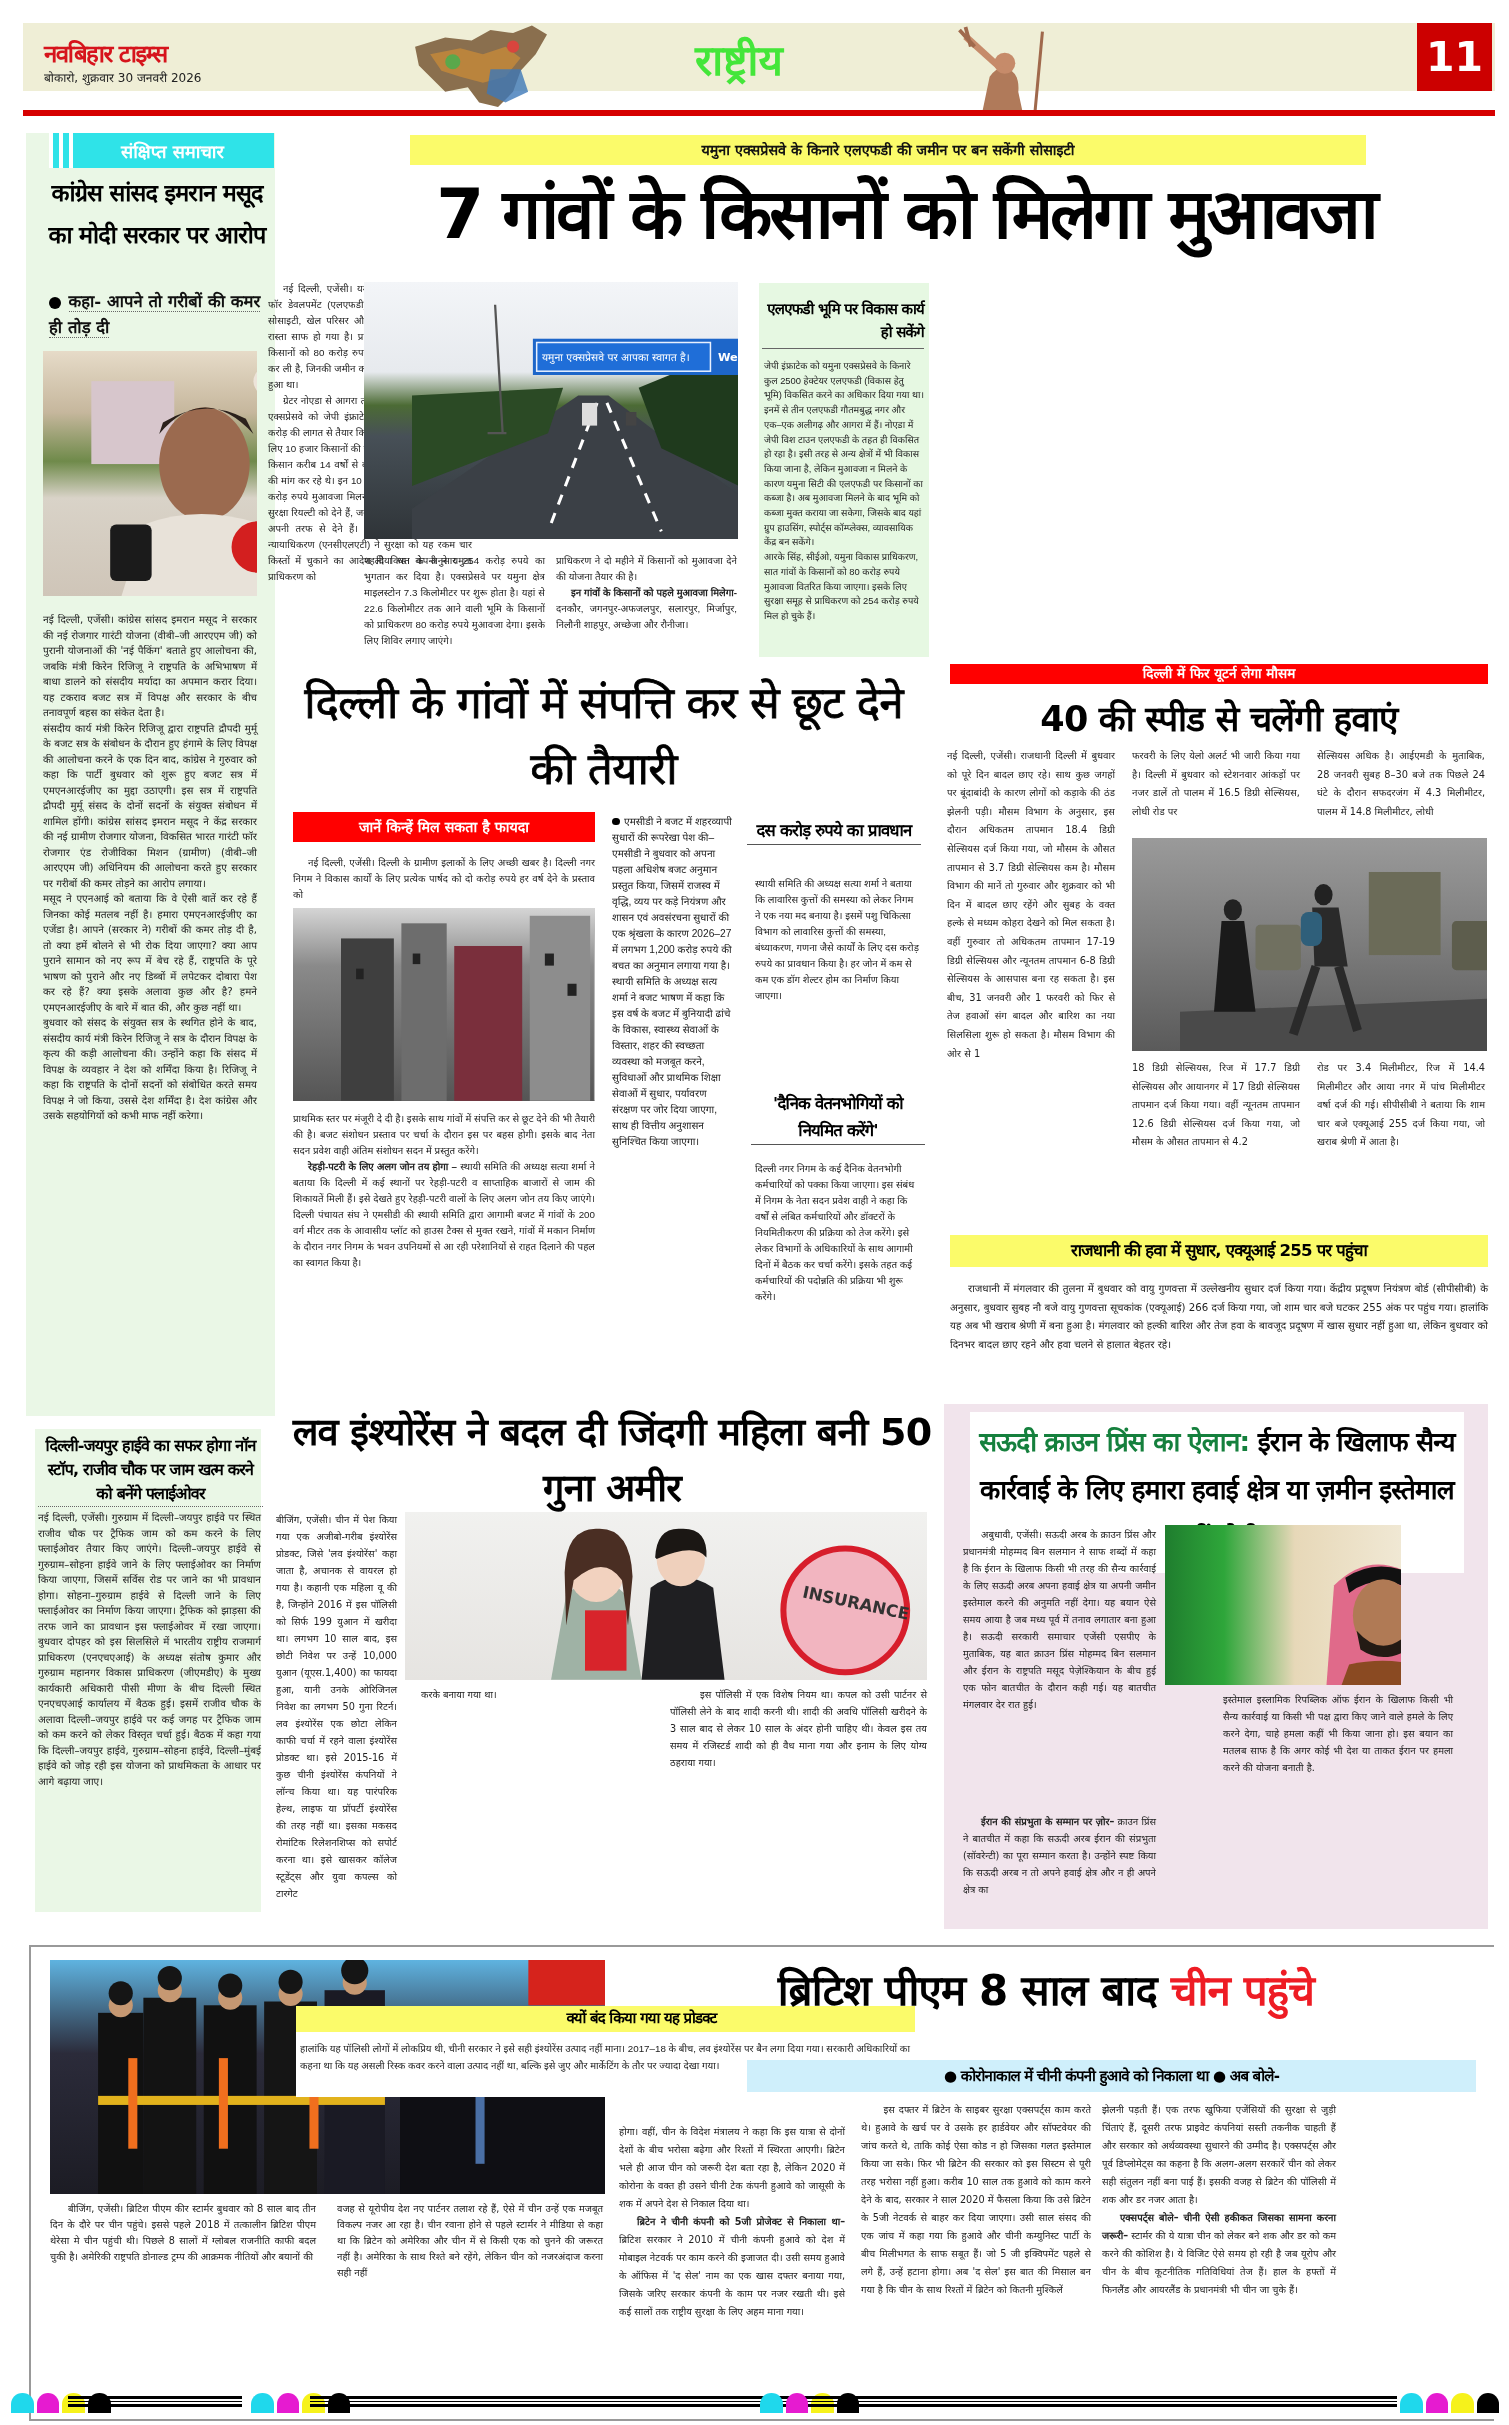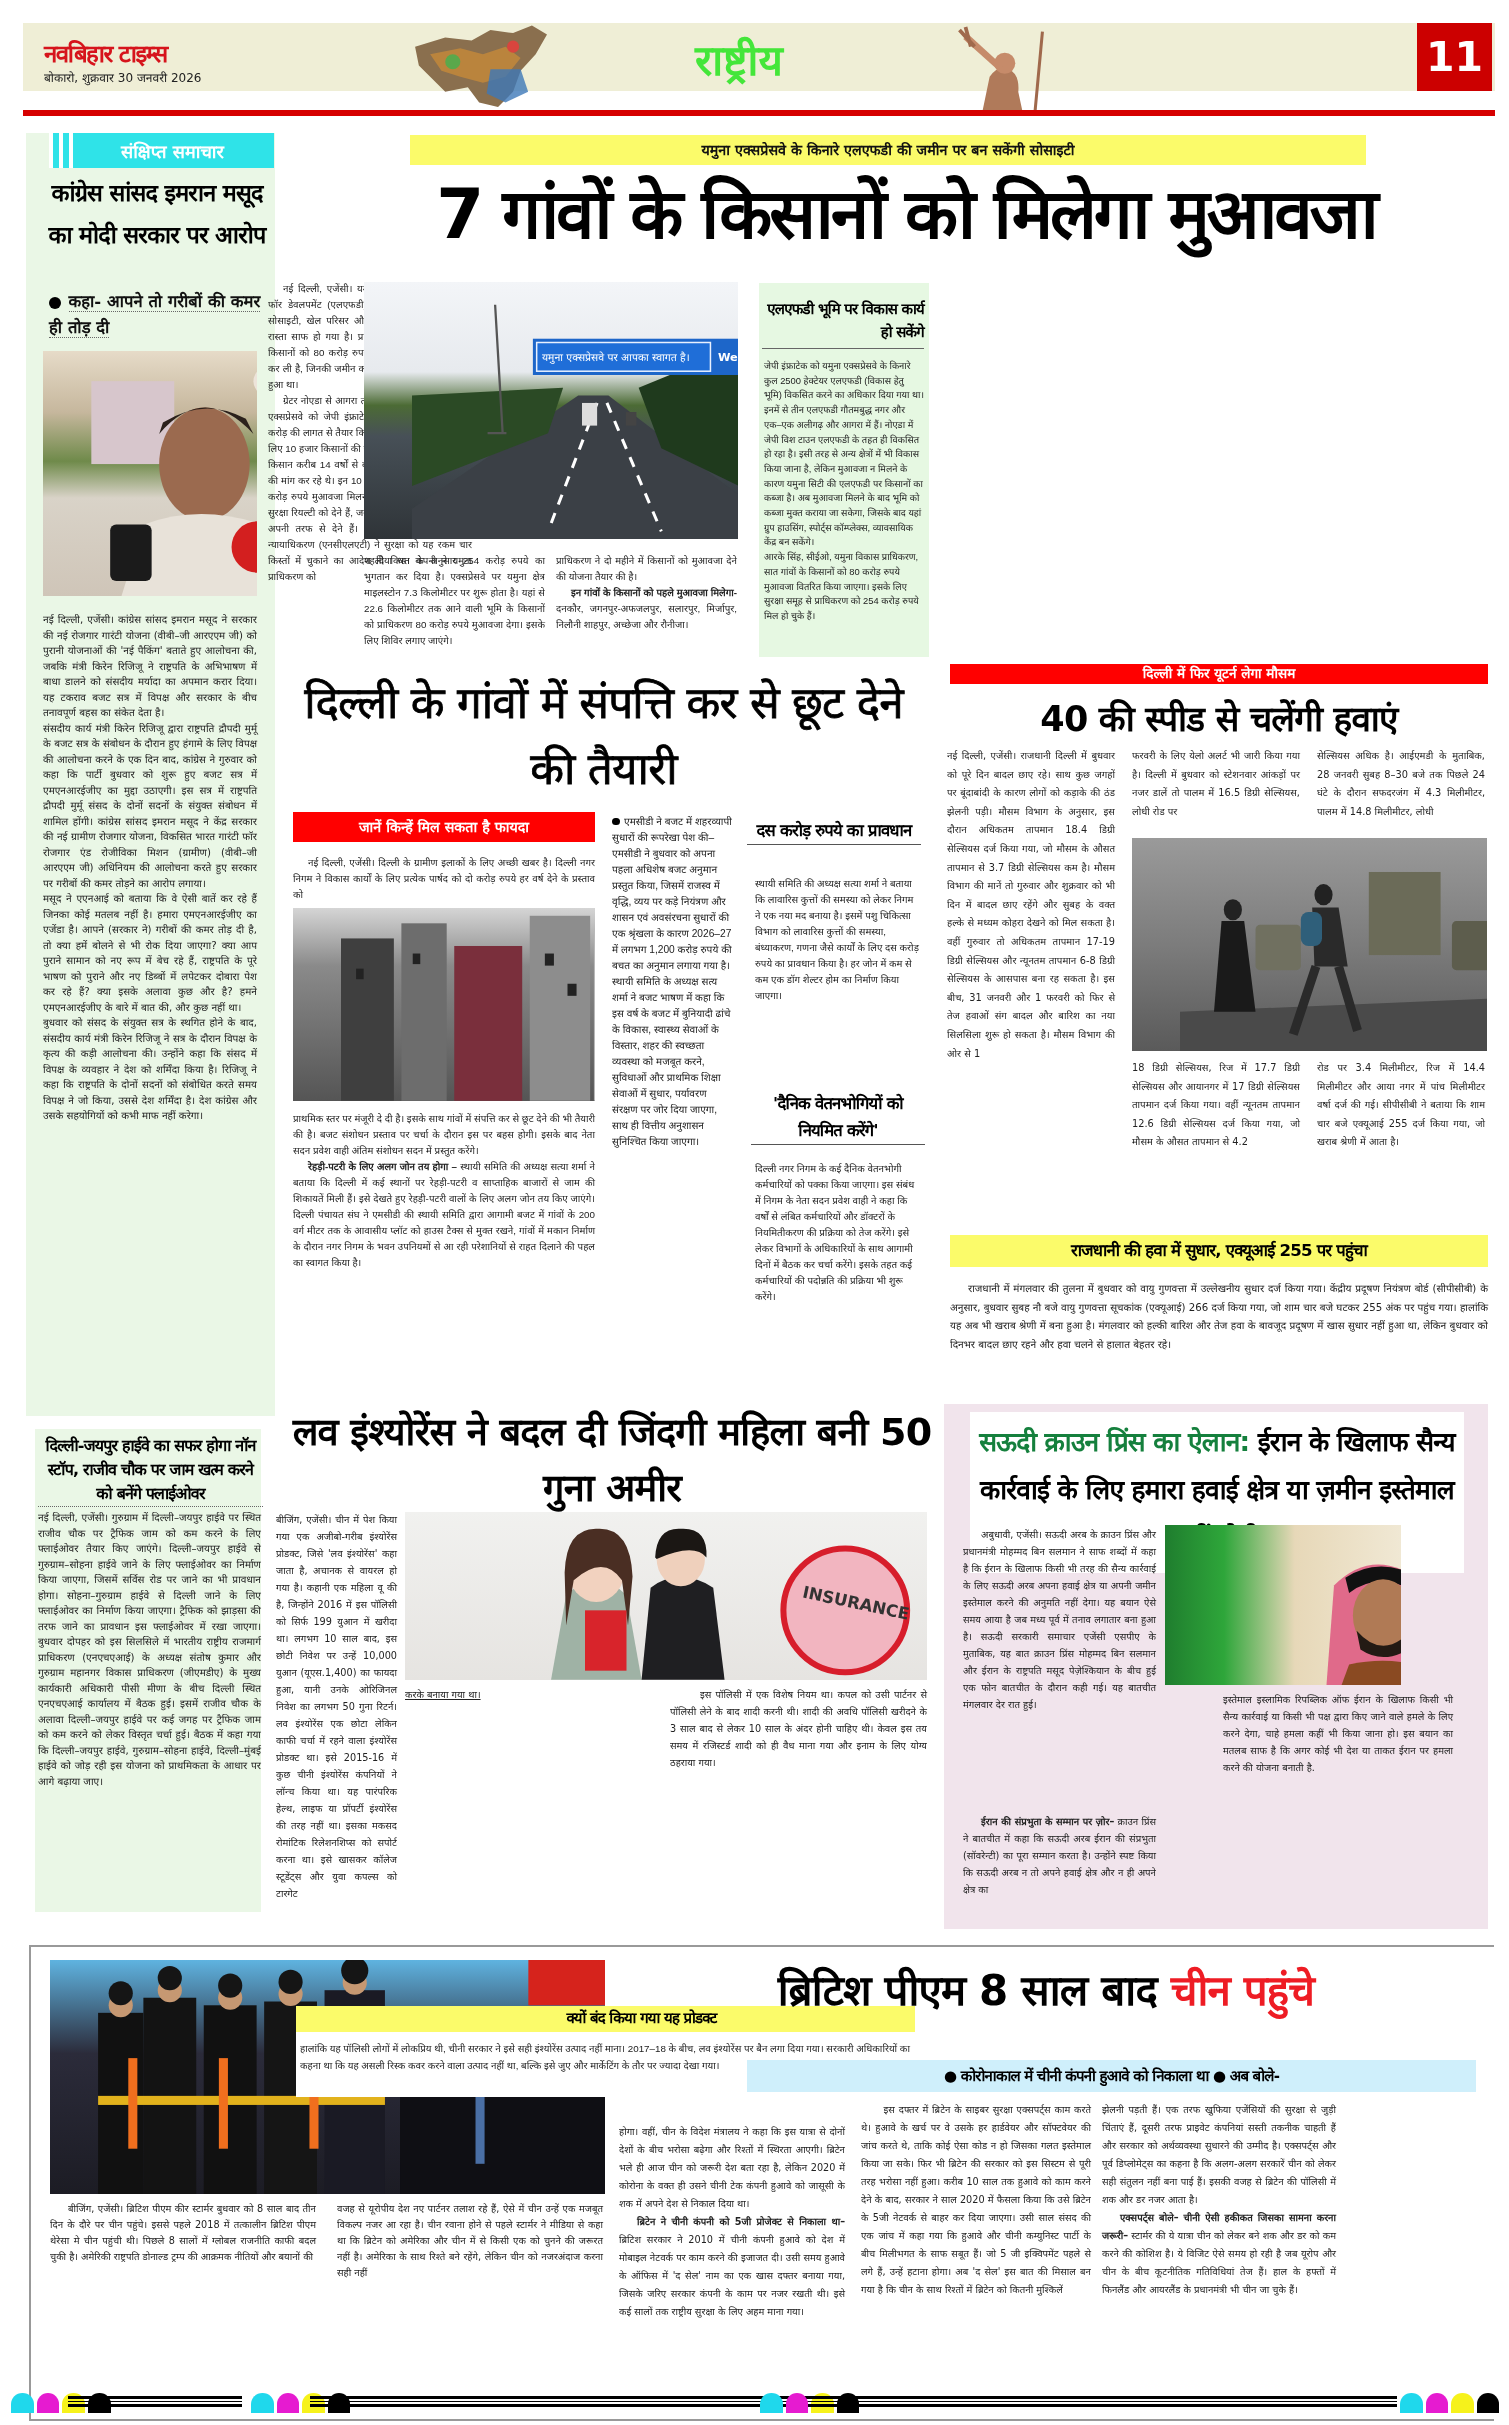--- a/index.html
+++ b/index.html
@@ -233,21 +233,21 @@
     <path d="M148 80 Q150 20 192 22 Q235 20 238 85 L232 150 L224 90 Q200 55 160 90 L150 150 Z" fill="#4a2e23"></path>
     <rect x="175" y="130" width="55" height="80" fill="#d8242b"></rect>
     <path d="M250 222 L262 100 Q300 70 345 100 L360 222 Z" fill="#1f1f22"></path>
     <ellipse cx="302" cy="62" rx="32" ry="36" fill="#efd0bc"></ellipse>
     <path d="M268 60 Q270 20 302 22 Q338 20 336 60 Q320 40 270 62 Z" fill="#1b1714"></path>
     <circle cx="520" cy="130" r="82" fill="#f2b5c0" stroke="#d71d2b" stroke-width="8"></circle>
     <text x="460" y="125" font-size="22" font-family="DejaVu Sans, sans-serif" font-weight="bold" fill="#333" transform="rotate(12 520 130)">INSURANCE</text>
   </svg>
 </div>
 
-<div class="abs txt" style="left:405px; top:1686px; width:253px; font-size:9.7px; line-height:17px;text-decoration:underline;">
+<div class="abs txt" style="left:421px; top:1686px; width:253px; font-size:9.7px; line-height:17px;">
   <p>करके बनाया गया था।</p>
 </div>
 <div class="abs txt" style="left:670px; top:1686px; width:257px; font-size:9.7px; line-height:17px; text-indent:30px;">इस पॉलिसी में एक विशेष नियम था। कपल को उसी पार्टनर से पॉलिसी लेने के बाद शादी करनी थी। शादी की अवधि पॉलिसी खरीदने के 3 साल बाद से लेकर 10 साल के अंदर होनी चाहिए थी। केवल इस तय समय में रजिस्टर्ड शादी को ही वैध माना गया और इनाम के लिए योग्य ठहराया गया।</div>
 
 <div class="abs pink-box" style="left:944px; top:1404px; width:544px; height:525px;"></div>
 <div class="abs" style="left:970px; top:1412px; width:494px; height:161px; background:#fff;"></div>
 <div class="abs hl" style="left:970px; top:1418px; width:494px; font-size:26.4px; line-height:48px; text-align:center;"><span style="color:#15803d;">सऊदी क्राउन प्रिंस का ऐलान:</span> <span>ईरान के खिलाफ सैन्य कार्रवाई के लिए हमारा हवाई क्षेत्र या ज़मीन इस्तेमाल नहीं होगी</span></div>
 
 <div class="abs txt" style="left:963px; top:1526px; width:193px; font-size:9.7px; line-height:17px; text-indent:18px;">अबुधावी, एजेंसी। सऊदी अरब के क्राउन प्रिंस और प्रधानमंत्री मोहम्मद बिन सलमान ने साफ शब्दों में कहा है कि ईरान के खिलाफ किसी भी तरह की सैन्य कार्रवाई के लिए सऊदी अरब अपना हवाई क्षेत्र या अपनी जमीन इस्तेमाल करने की अनुमति नहीं देगा। यह बयान ऐसे समय आया है जब मध्य पूर्व में तनाव लगातार बना हुआ है। सऊदी सरकारी समाचार एजेंसी एसपीए के मुताबिक, यह बात क्राउन प्रिंस मोहम्मद बिन सलमान और ईरान के राष्ट्रपति मसूद पेज़ेश्कियान के बीच हुई एक फोन बातचीत के दौरान कही गई। यह बातचीत मंगलवार देर रात हुई।</div>
 <div class="abs txt" style="left:963px; top:1813px; width:193px; font-size:9.7px; line-height:17px;"><b style="padding-left:18px;">ईरान की संप्रभुता के सम्मान पर ज़ोर–</b> <span>क्राउन प्रिंस ने बातचीत में कहा कि सऊदी अरब ईरान की संप्रभुता (सॉवरेन्टी) का पूरा सम्मान करता है। उन्होंने स्पष्ट किया कि सऊदी अरब न तो अपने हवाई क्षेत्र और न ही अपने क्षेत्र का</span></div>

